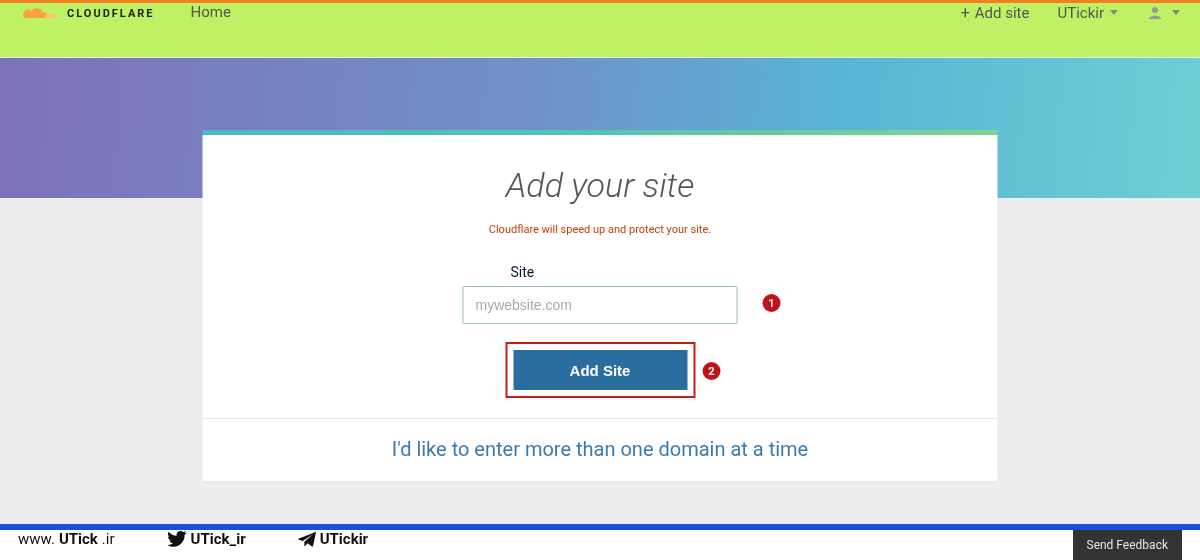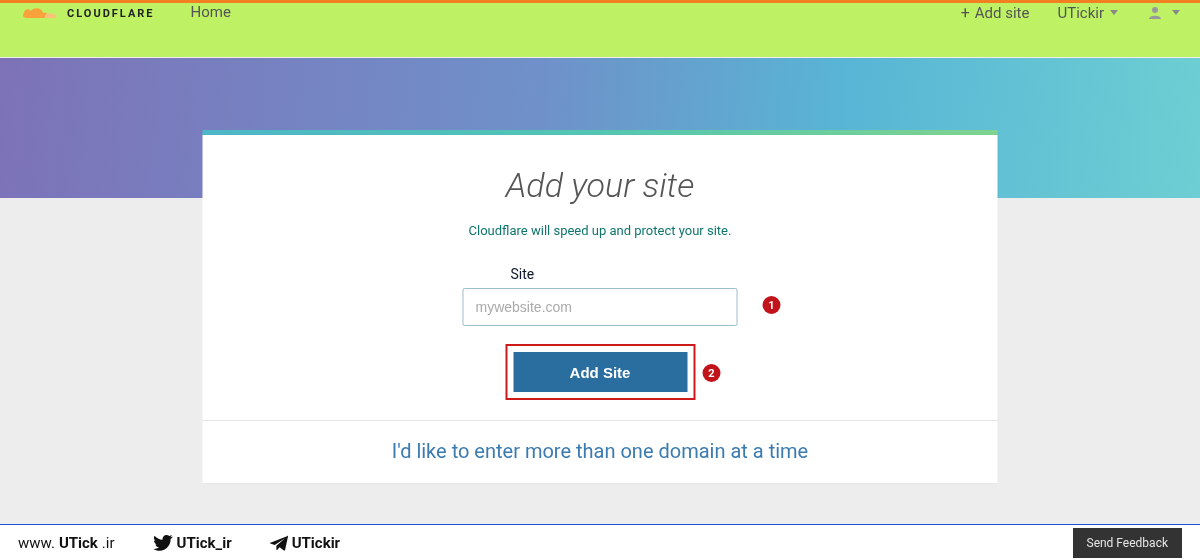--- a/index.html
+++ b/index.html
@@ -59,21 +59,21 @@
       text-align: center;
       box-shadow: 0 1px 3px rgba(0,0,0,0.03);
     }
     .card h1 {
       font-size: 34px;
       font-weight: 300;
       color: #555;
       margin-bottom: 18px;
       font-style: italic;
     }
-    .subtitle { font-size: 13px; color: #0f766e; margin-bottom: 28px; }
+    .subtitle { font-size: 11px; color: #c2410c; margin-bottom: 28px; }
     .field-wrap { width: 275px; margin: 0 auto; text-align: left; position: relative; }
     .field-label { font-size: 14px; color: #0f172a; margin-bottom: 6px; display: block; margin-left: 48px; }
     .site-input {
       width: 100%;
       height: 38px;
       border: 1px solid #9dbdc9;
       border-radius: 2px;
       padding: 0 12px;
       font-size: 14px;
       outline: none;
@@ -119,26 +119,26 @@
       text-decoration: none;
       cursor: pointer;
     }
 
     .footer {
       position: absolute;
       left: 0; right: 0; bottom: 0;
       height: 36px;
       background: #fff;
       display: flex;
-      align-items: center;
+      align-items: flex-start;
       padding: 0 18px;
-      gap: 38px;
+      gap: 52px;
       font-size: 15px;
       color: #111;
-      border-top: 1px solid #1d4ed8;
+      border-top: 6px solid #1d4ed8;
     }
     .footer .brand { display: flex; align-items: center; gap: 4px; font-weight: 600; }
     .footer .thin { font-weight: 400; }
     .footer .bold { font-weight: 700; }
     .feedback-btn {
       margin-left: auto;
       background: #333;
       color: #e5e5e5;
       font-size: 12px;
       padding: 8px 14px;

